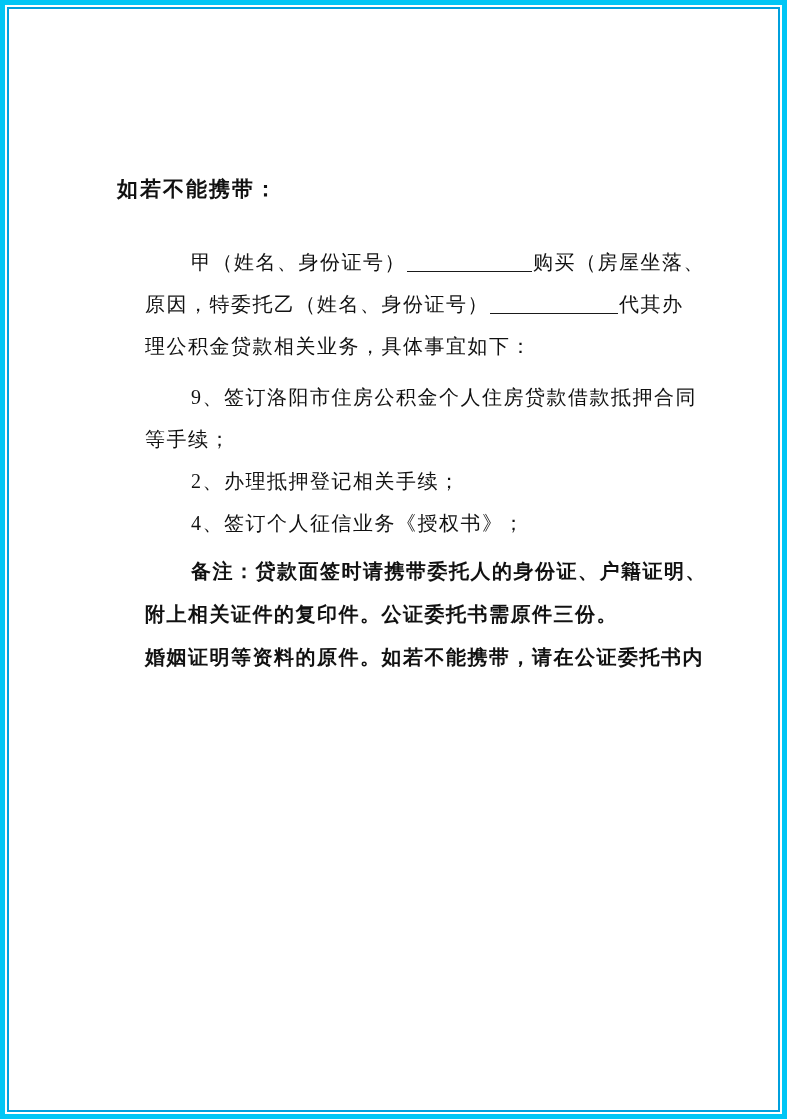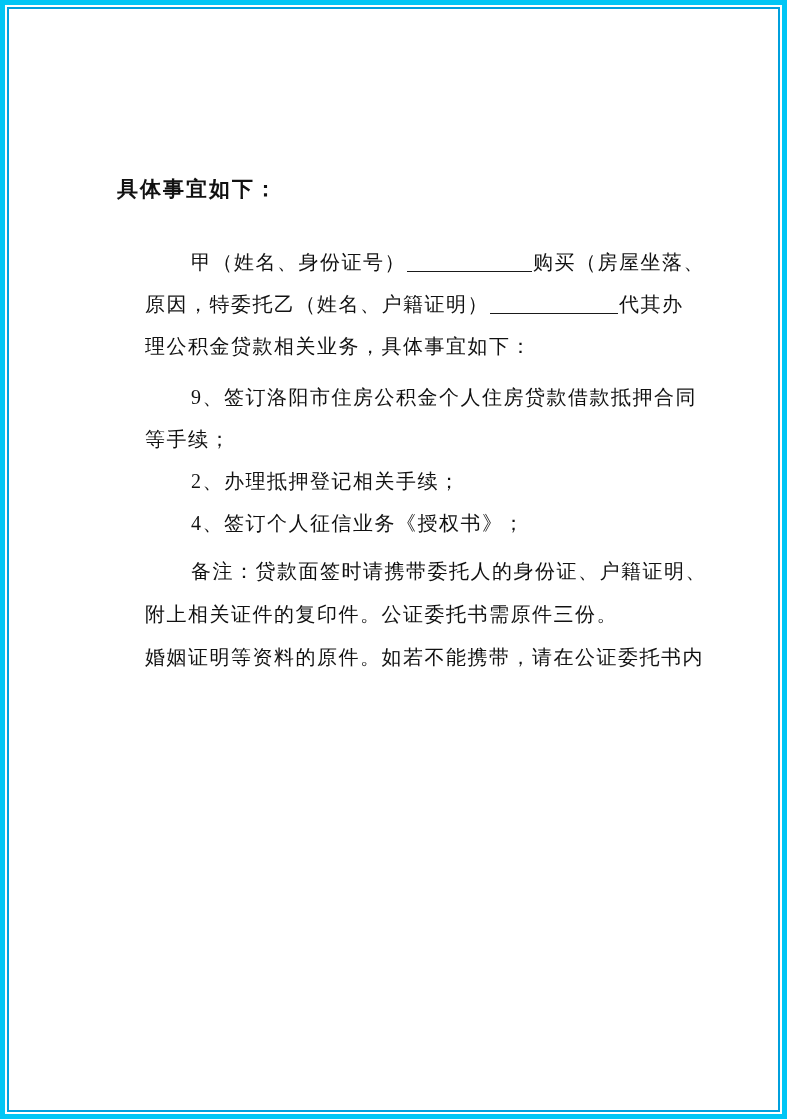--- a/index.html
+++ b/index.html
@@ -46,21 +46,21 @@
     letter-spacing: 1.5px;
     line-height: 42px;
     white-space: nowrap;
     margin-left: 28px;
   }
   .ind { padding-left: 46px; }      
   .intro { margin-top: 39px; }
   .list  { margin-top: 9px; }
   .note  { margin-top: 6px; }
   .note .line {
-    font-weight: normal;
+    font-weight: bold;
     line-height: 43px;
   }
   
   .blank {
     display: inline-block;
     height: 1em;
     border-bottom: 1.5px solid #1a1a1a;
     transform: translateY(3px);
     margin: 0 1px;
   }
@@ -71,28 +71,28 @@
 </style>
 </head>
 <body>
 
 <div class="sheet">
   <div class="border-outer"></div>
   <div class="border-inner"></div>
 
   <div class="content">
 
-    <div class="title">具体事宜如下：</div>
+    <div class="title">如若不能携带：</div>
 
     <div class="intro">
       <div class="line ind">
         <span>甲（姓名、身份证号）</span><span class="blank b1"></span><span>购买（房屋坐落、</span>
       </div>
       <div class="line">
-        <span>原因，特委托乙（姓名、户籍证明）</span><span class="blank b4"></span><span>代其办</span>
+        <span>原因，特委托乙（姓名、身份证号）</span><span class="blank b4"></span><span>代其办</span>
       </div>
       <div class="line">理公积金贷款相关业务，具体事宜如下：</div>
     </div>
 
     <div class="list">
       <div>
         <div class="line ind">9、签订洛阳市住房公积金个人住房贷款借款抵押合同</div>
         <div class="line">等手续；</div>
       </div>
       <div>

